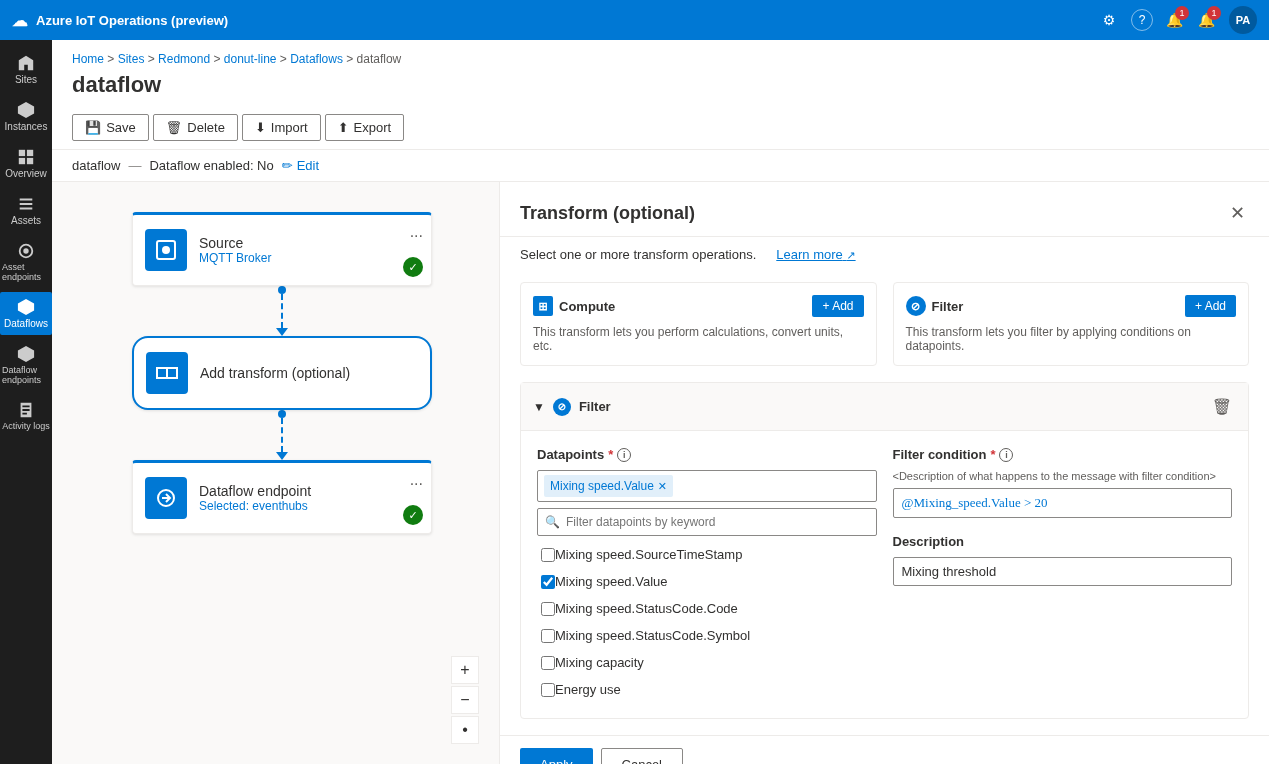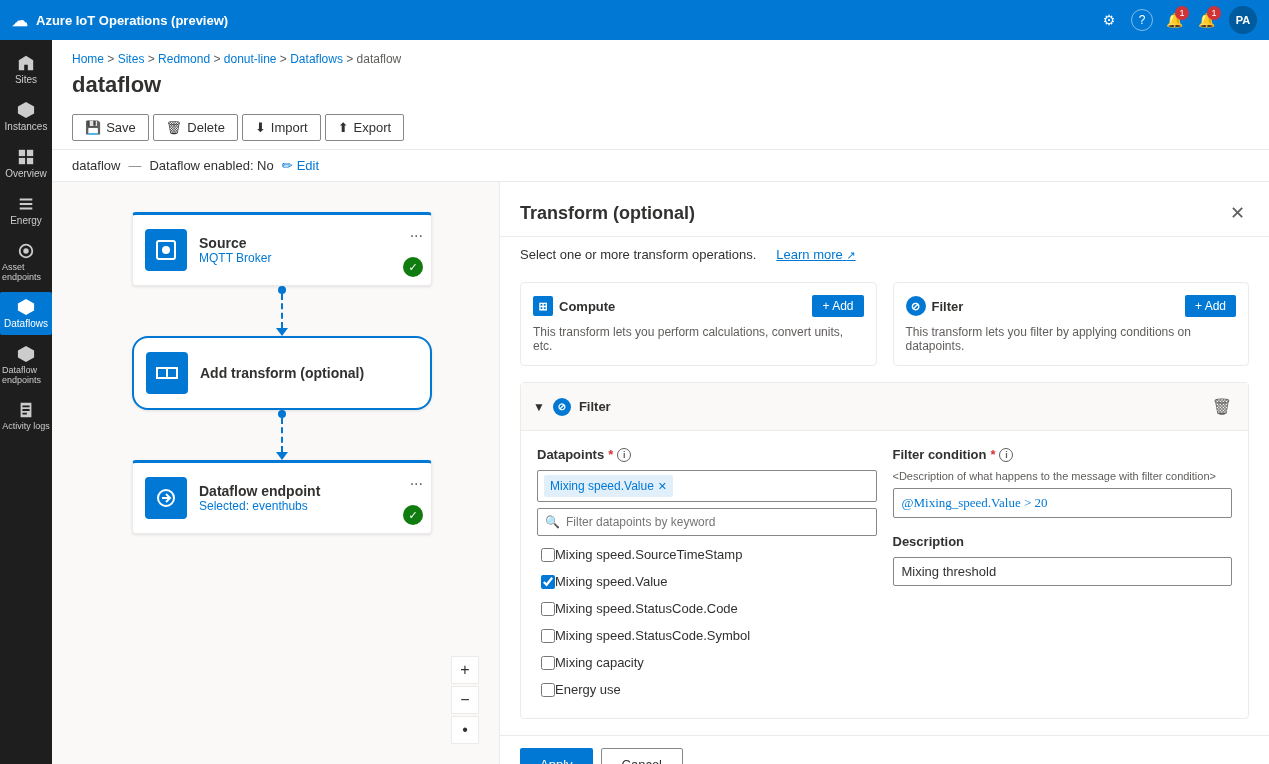--- a/index.html
+++ b/index.html
@@ -140,21 +140,21 @@
       border-radius: 4px;
       display: flex;
       align-items: center;
       justify-content: center;
       color: white;
       font-size: 18px;
       flex-shrink: 0;
     }
     .node-icon.transform-icon { background: #0078d4; }
     .node-info { flex: 1; }
-    .node-title { font-size: 14px; font-weight: 700; color: #323130; }
+    .node-title { font-size: 14px; font-weight: 400; color: #323130; }
     .node-subtitle { font-size: 12px; color: #0078d4; }
     .node-more { position: absolute; top: 8px; right: 8px; cursor: pointer; color: #605e5c; font-size: 16px; }
     .node-check { position: absolute; bottom: 8px; right: 8px; width: 20px; height: 20px; background: #107c10; border-radius: 50%; display: flex; align-items: center; justify-content: center; color: white; font-size: 11px; }
 
     
     .connector {
       display: flex;
       flex-direction: column;
       align-items: center;
       height: 50px;
@@ -489,21 +489,21 @@
           <rect x="11" y="2" width="7" height="7"></rect>
           <rect x="2" y="11" width="7" height="7"></rect>
           <rect x="11" y="11" width="7" height="7"></rect>
         </svg>
       <span>Overview</span>
     </div>
     <div class="sidebar-item">
       <svg viewBox="0 0 20 20" fill="currentColor">
           <path d="M3 4h14v2H3zm0 5h14v2H3zm0 5h14v2H3z"></path>
         </svg>
-      <span>Energy</span>
+      <span>Assets</span>
     </div>
     <div class="sidebar-item">
       <svg viewBox="0 0 20 20" fill="currentColor">
           <circle cx="10" cy="10" r="7" fill="none" stroke="currentColor" stroke-width="2"></circle>
           <circle cx="10" cy="10" r="3"></circle>
         </svg>
       <span style="font-size:9px;">Asset endpoints</span>
     </div>
     <div class="sidebar-item active">
       <svg viewBox="0 0 20 20" fill="currentColor">

